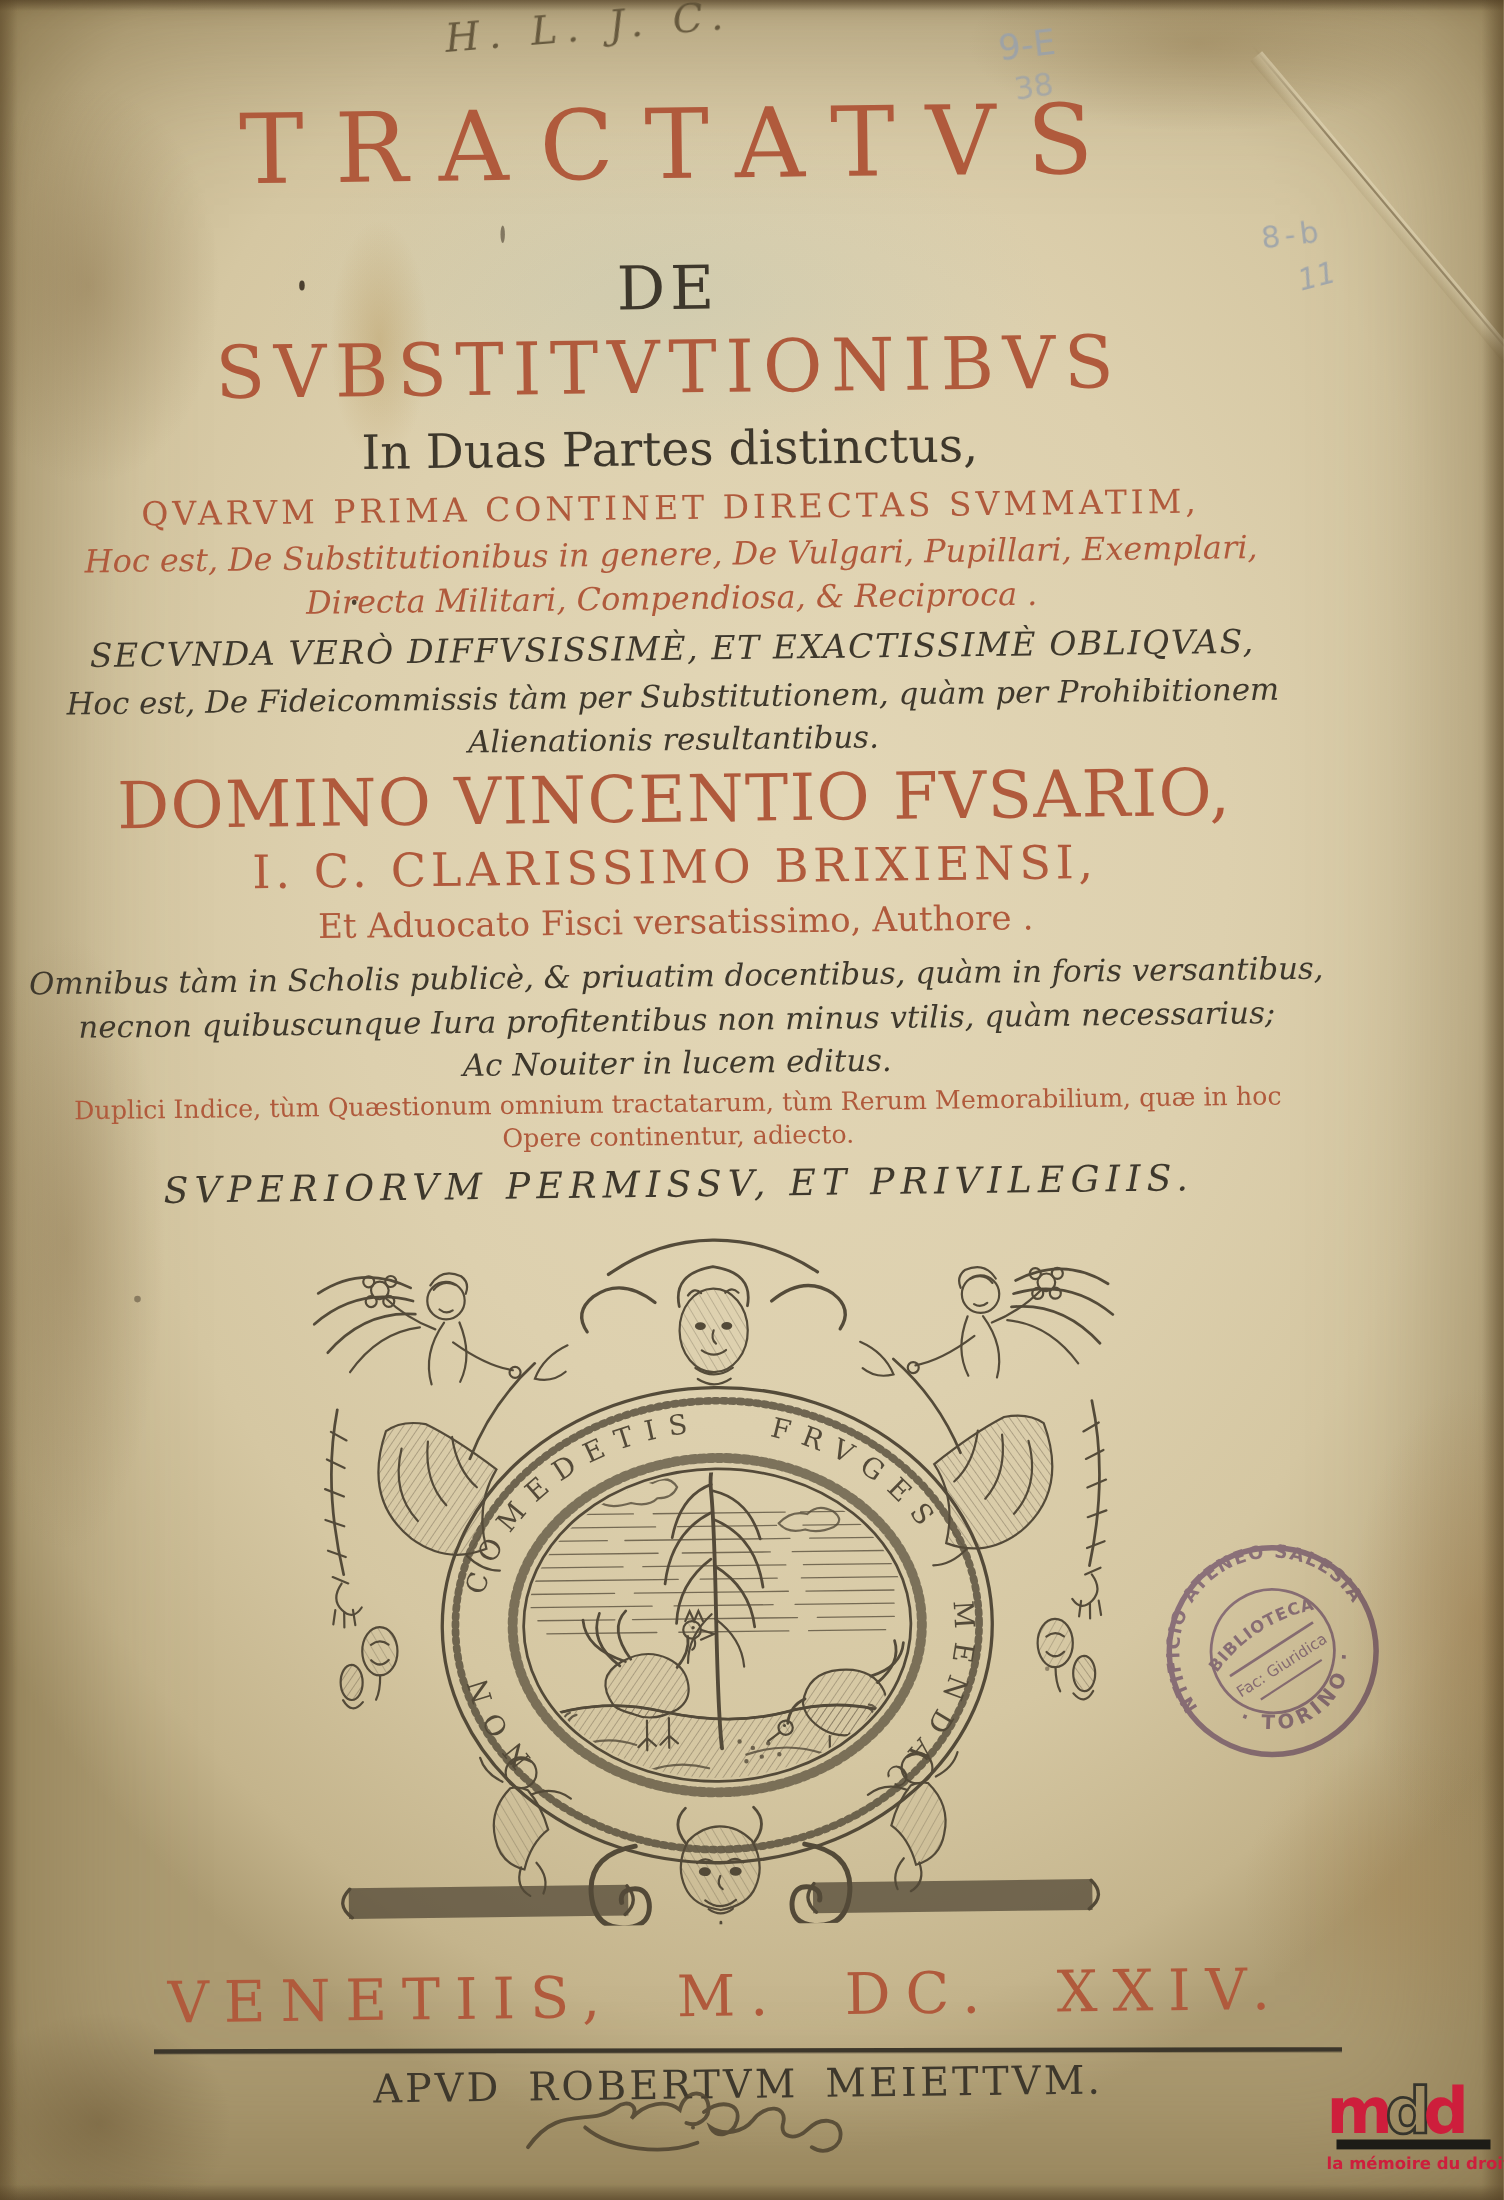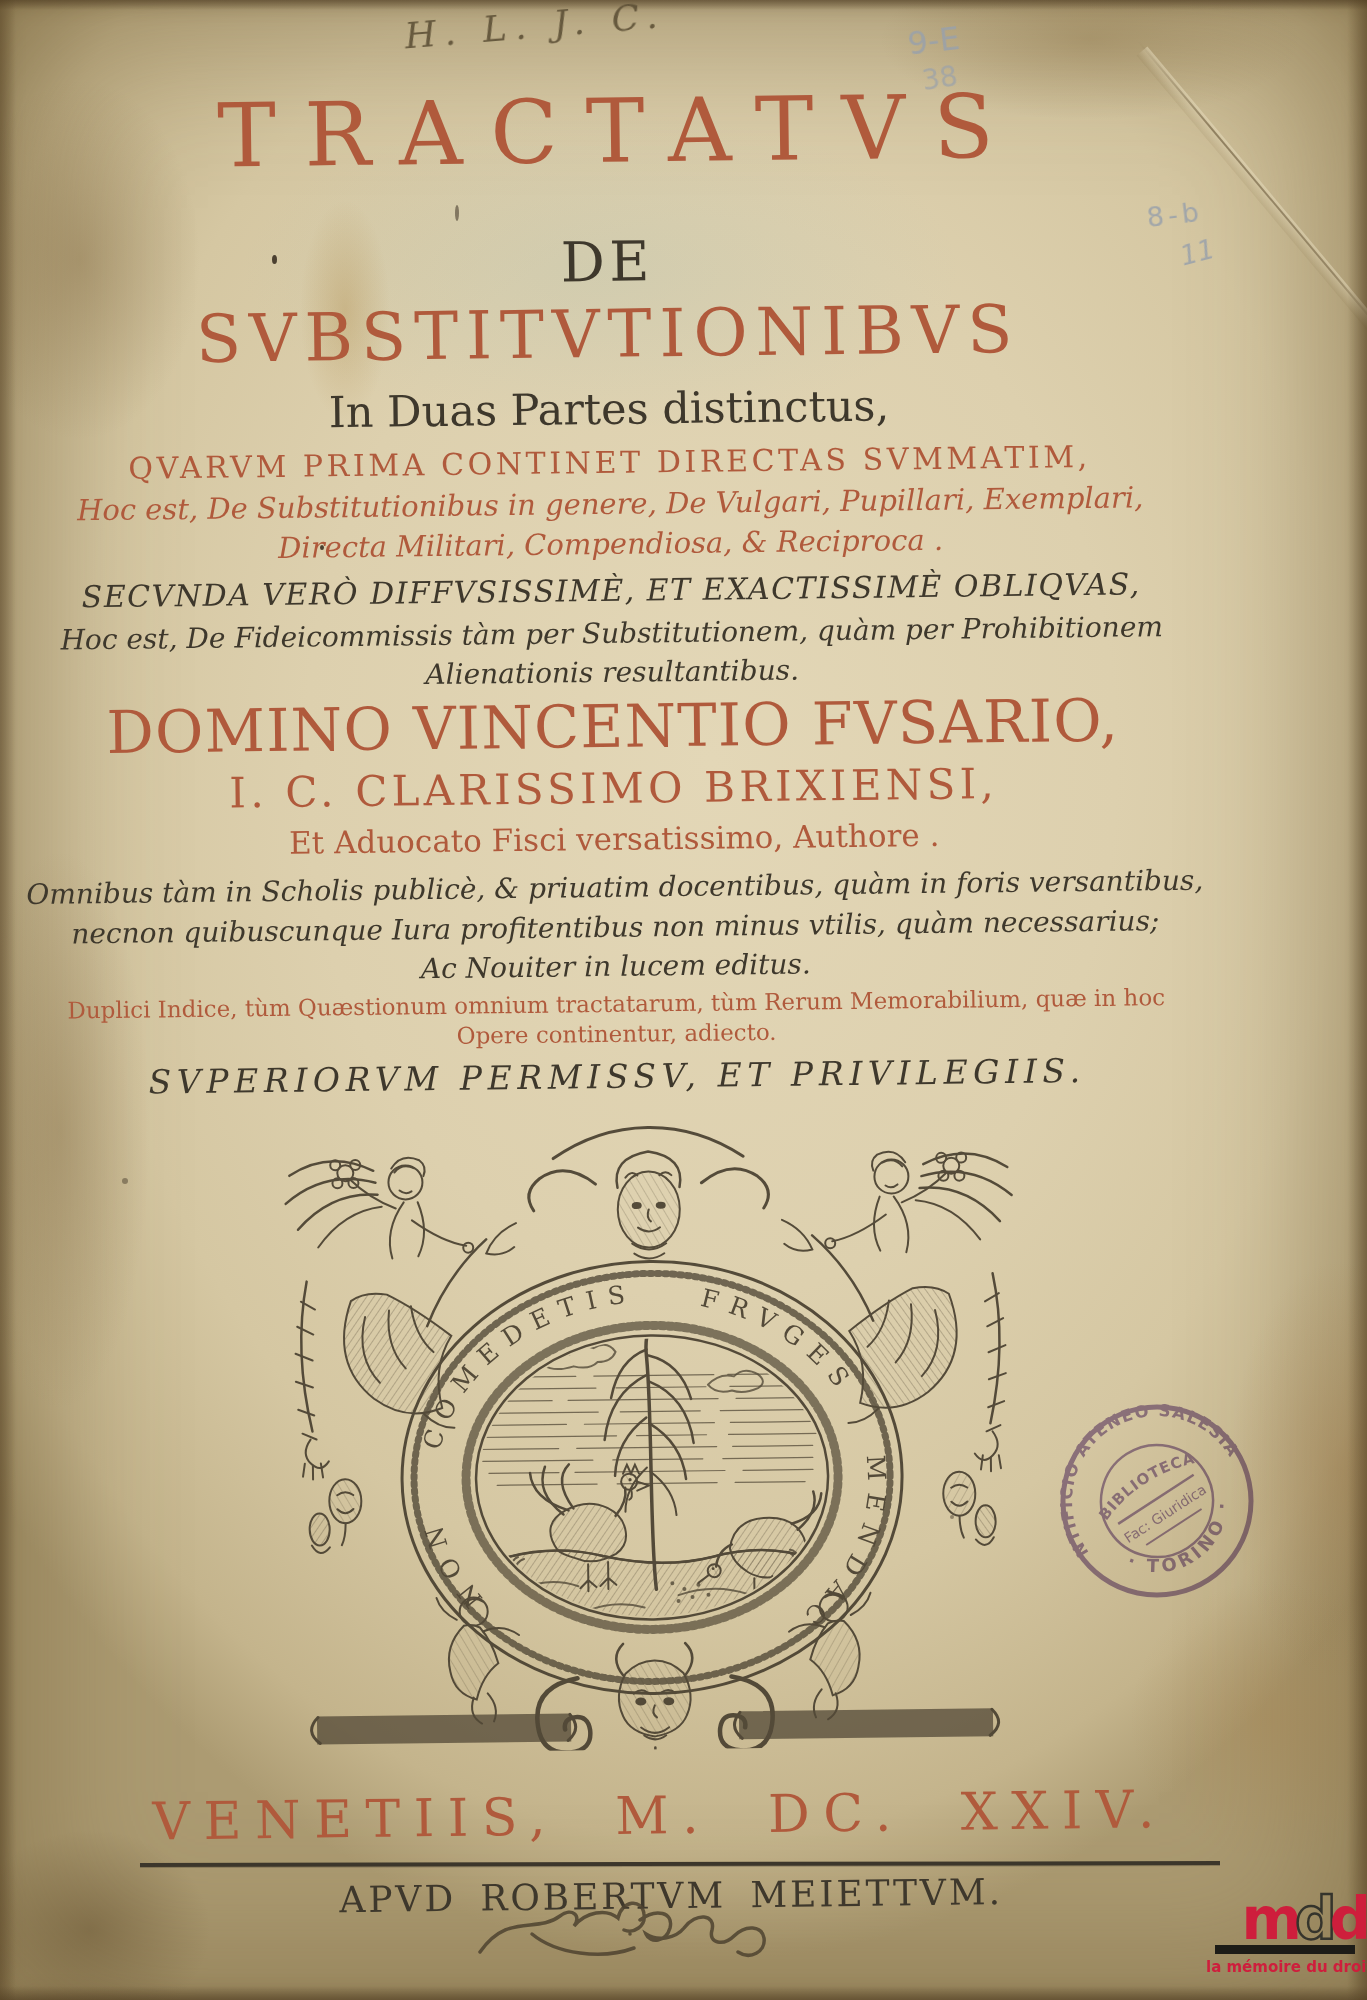--- a/index.html
+++ b/index.html
@@ -37,21 +37,21 @@
   .pencil{position:absolute;font-family:"DejaVu Sans","Liberation Sans",sans-serif;
     color:#99a1ab;opacity:.85;filter:blur(.3px);}
 
   .emblem{position:absolute;left:250px;top:1118px;width:790px;height:632px;}
   .stamp{position:absolute;left:1052px;top:1396px;width:210px;height:210px;
     mix-blend-mode:multiply;opacity:.85;}
   .rule{position:absolute;left:140px;top:1862px;width:1080px;height:4px;background:#3c362b;
     transform:rotate(-.1deg);box-shadow:0 1px 0 rgba(60,54,43,.3);}
   .signature{position:absolute;left:472px;top:1890px;width:320px;height:85px;}
 
-  .mdd{position:absolute;left:1206px;top:1893px;width:158px;text-align:right;transform:none;}
+  .mdd{position:absolute;left:1206px;top:1893px;width:158px;text-align:left;transform:none;}
   .mdd-word{font-family:"DejaVu Sans","Liberation Sans",sans-serif;font-weight:bold;
     font-size:58px;line-height:52px;color:#ce1e3c;letter-spacing:-7px;}
   .mdd-word .d-out{color:transparent;-webkit-text-stroke:2.5px #35342c;}
   .mdd-bar{width:140px;height:9px;background:#1d1c17;margin:0 auto;margin-top:0px;}
   .mdd-tag{font-family:"DejaVu Sans","Liberation Sans",sans-serif;font-weight:bold;
     font-size:15px;color:#ce1e3c;margin-top:4px;white-space:nowrap;}
 </style>
 </head>
 <body>
 

